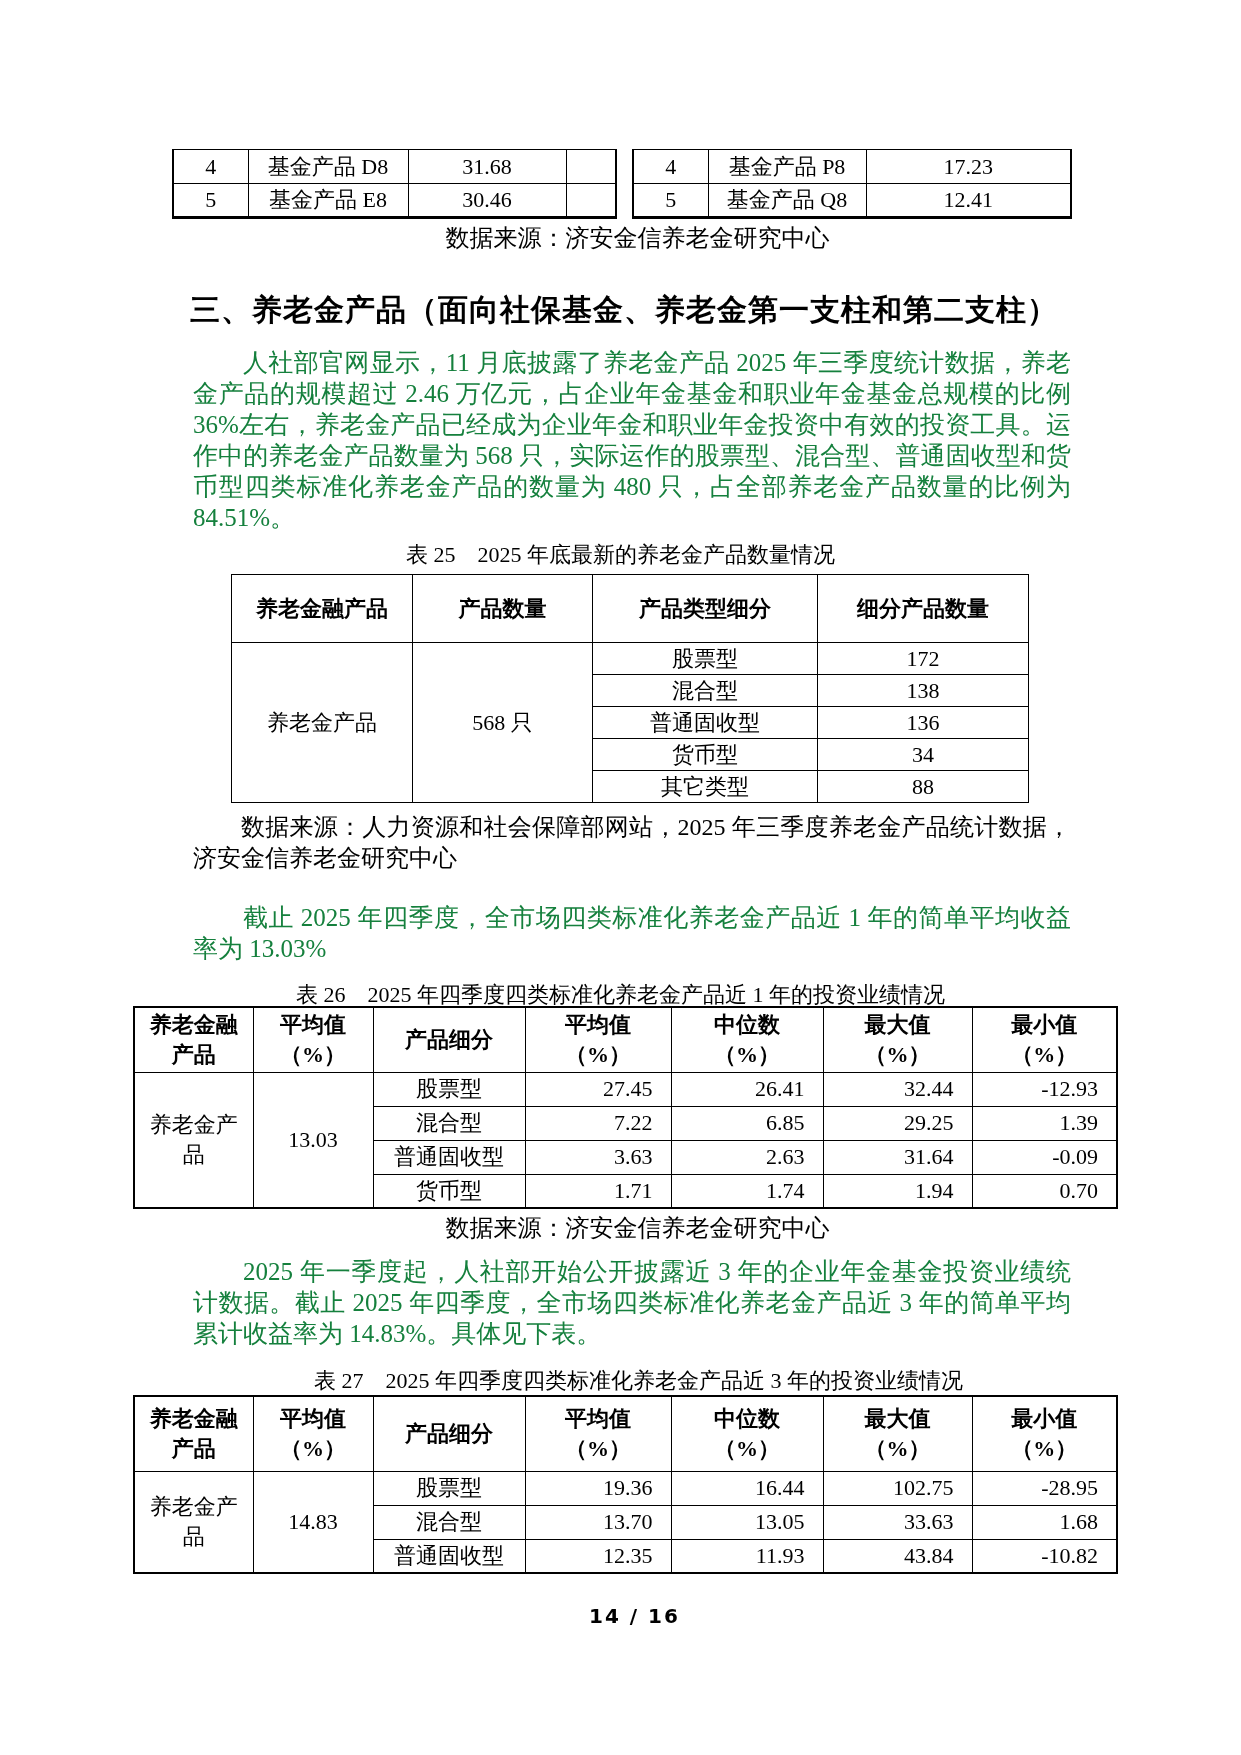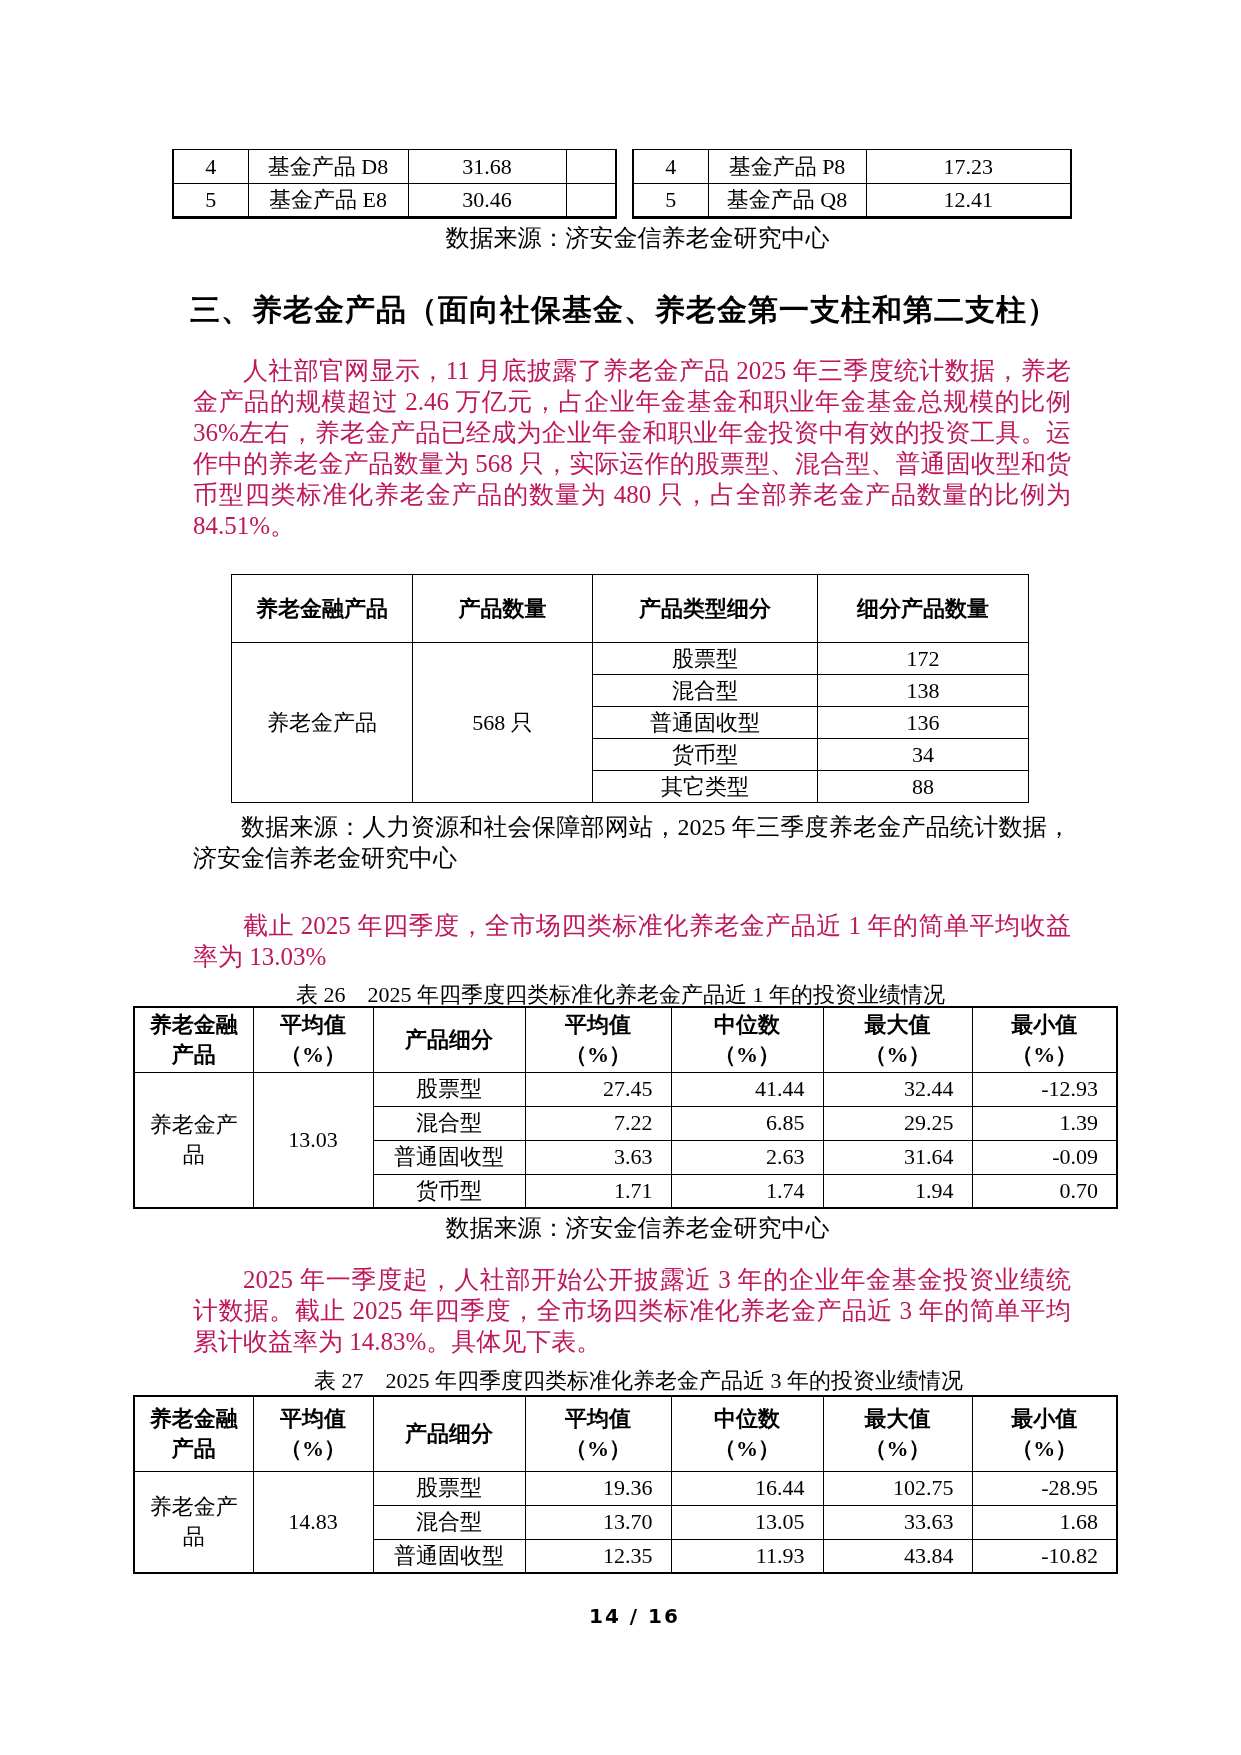--- a/index.html
+++ b/index.html
@@ -31,21 +31,21 @@
   
   .perf { border: 2px solid #000; }
   .perf th { font-weight: bold; padding: 2px 13px; }
   .perf td { height: 34px; padding: 0 4px; }
   .perf td.pcell { padding: 0 13px; }
   .perf td.num { text-align: right; padding-right: 18px; }
   .t26 th { height: 65px; }
   .t27 th { height: 75px; }
 
   .heading { font-size: 30px; font-weight: bold; letter-spacing: 1px; white-space: nowrap; }
-  .para { font-size: 25px; line-height: 31px; text-align: justify; text-indent: 2em; color: #be185d; margin-top: 8px; }
+  .para { font-size: 25px; line-height: 31px; text-align: justify; text-indent: 2em; color: #15803d; }
   .caption { font-size: 22px; text-align: center; width: 100%; }
   .source-center { font-size: 24px; text-align: center; width: 100%; padding-left: 34px; }
   .source-just { font-size: 24px; line-height: 31px; text-align: justify; text-indent: 2em; }
   .footer { font-family: "DejaVu Sans", "Liberation Sans", sans-serif; font-weight: bold; font-size: 20px; text-align: center; width: 100%; letter-spacing: 2px; padding-left: 28px; }
 </style>
 </head>
 <body>
 
 <div class="page">
 
@@ -91,20 +91,21 @@
     </tr>
   </tbody>
     </table>
 
   <div class="source-center abs" style="top:222px; left:0;">数据来源：济安金信养老金研究中心</div>
 
   <div class="heading abs" style="left:190px; top:290px;">三、养老金产品（面向社保基金、养老金第一支柱和第二支柱）</div>
 
   <div class="para abs" style="left:193px; top:347px; width:878px;">人社部官网显示，11 月底披露了养老金产品 2025 年三季度统计数据，养老金产品的规模超过 2.46 万亿元，占企业年金基金和职业年金基金总规模的比例 36%左右，养老金产品已经成为企业年金和职业年金投资中有效的投资工具。运作中的养老金产品数量为 568 只，实际运作的股票型、混合型、普通固收型和货币型四类标准化养老金产品的数量为 480 只，占全部养老金产品数量的比例为 84.51%。</div>
 
+  <div class="caption abs" style="top:540px; left:0;">表 25　2025 年底最新的养老金产品数量情况</div>
 
   <table class="t25 abs" style="left:231px; top:574px; width:797px;">
     <colgroup>
         <col style="width:181px">
         <col style="width:180px">
         <col style="width:225px">
         <col style="width:211px">
       </colgroup>
     <tbody>
         <tr>
@@ -162,21 +163,21 @@
       <th>平均值（%）</th>
       <th>中位数（%）</th>
       <th>最大值（%）</th>
       <th>最小值（%）</th>
     </tr>
     <tr>
       <td rowspan="4" class="pcell">养老金产品</td>
       <td rowspan="4">13.03</td>
       <td>股票型</td>
       <td class="num">27.45</td>
-      <td class="num">41.44</td>
+      <td class="num">26.41</td>
       <td class="num">32.44</td>
       <td class="num">-12.93</td>
     </tr>
     <tr>
       <td>混合型</td>
       <td class="num">7.22</td>
       <td class="num">6.85</td>
       <td class="num">29.25</td>
       <td class="num">1.39</td>
     </tr>

